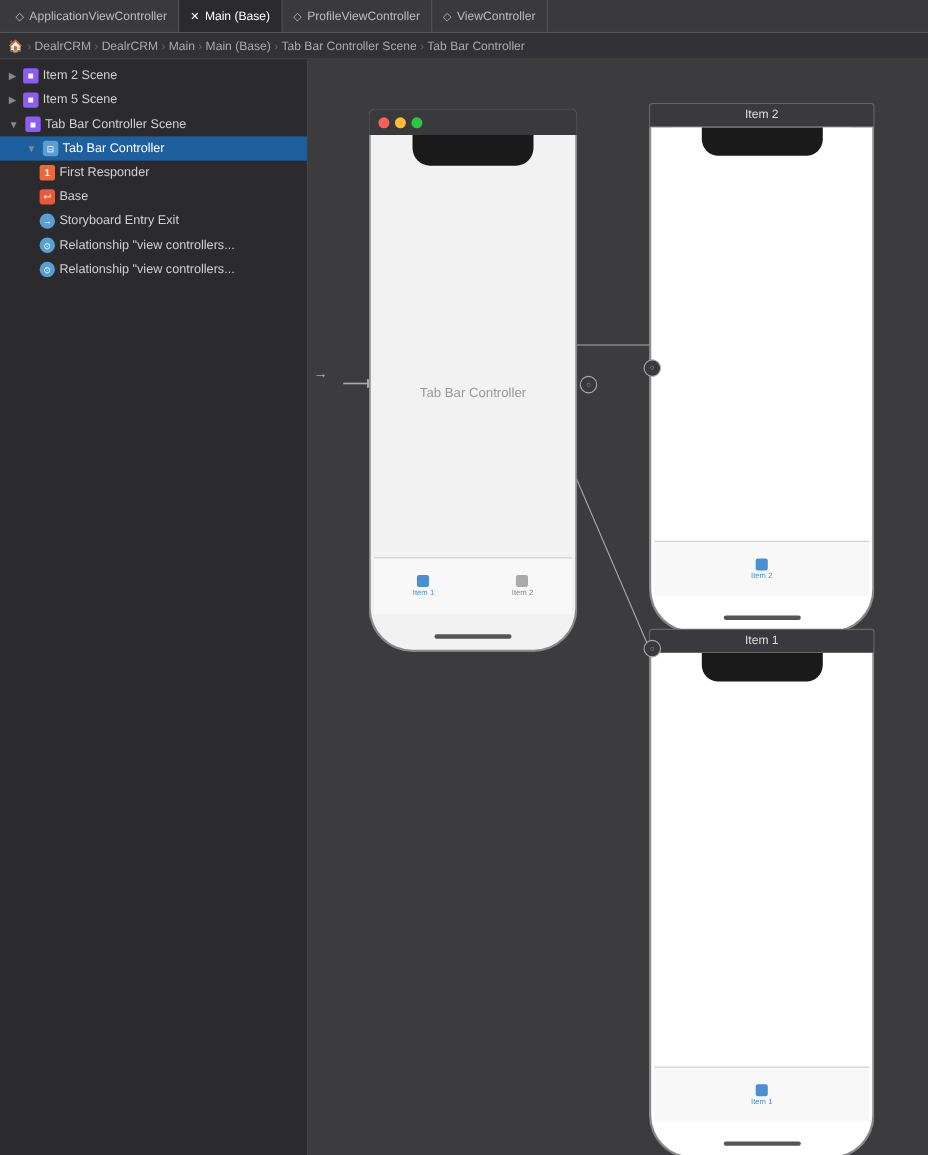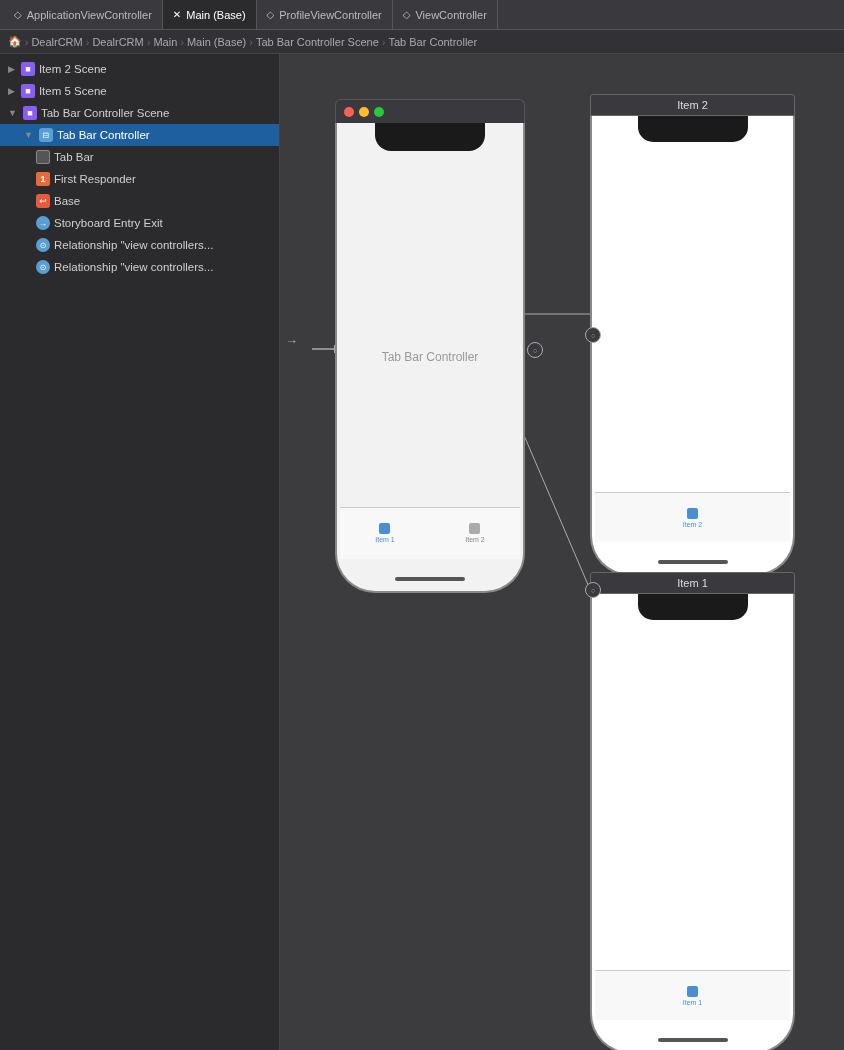--- a/index.html
+++ b/index.html
@@ -179,25 +179,20 @@
       <span class="item-label">Tab Bar Controller Scene</span>
     </div>
 
     <div class="sidebar-item selected">
       <span class="indent1"></span>
       <span class="disclosure">▼</span>
       <span class="item-icon icon-tabbar-ctrl" style="background:#5A9FD4; border-radius:3px;">⊟</span>
       <span class="item-label">Tab Bar Controller</span>
     </div>
 
-    <div class="sidebar-item">
-      <span class="indent2"></span>
-      <span class="item-icon" style="background:#555; border:1px solid #888; width:14px; height:14px; border-radius:2px;"></span>
-      <span class="item-label">Tab Bar</span>
-    </div>
 
     <div class="sidebar-item">
       <span class="indent2"></span>
       <span class="item-icon icon-first">1</span>
       <span class="item-label">First Responder</span>
     </div>
 
     <div class="sidebar-item">
       <span class="indent2"></span>
       <span class="item-icon icon-exit" style="background:#e85a3a; color:white; border-radius:3px; font-size:9px;">↩</span>

